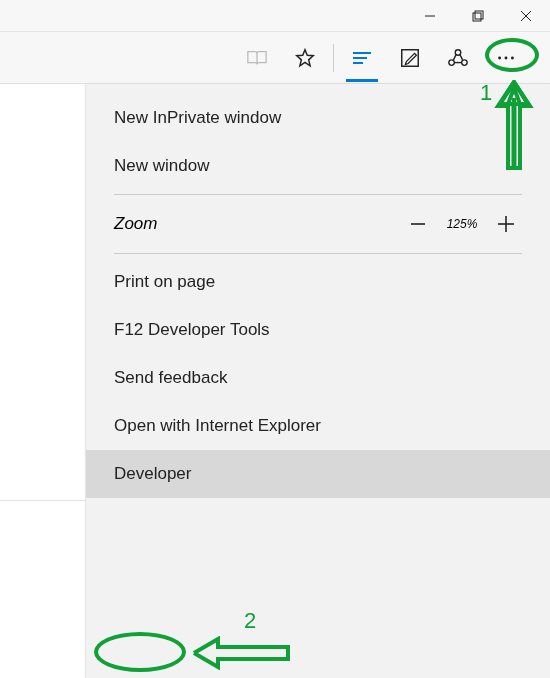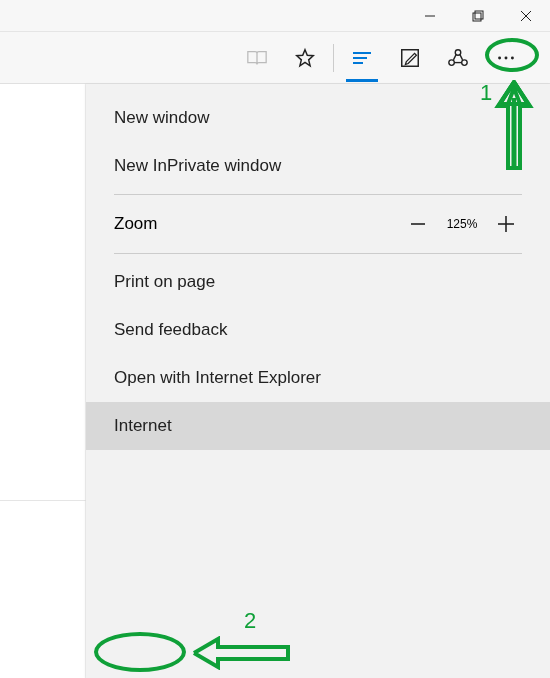--- a/index.html
+++ b/index.html
@@ -111,20 +111,21 @@
   }
   .menu-sep {
     margin: 4px 28px;
     border-top: 1px solid #ccc;
   }
   .zoom-row {
     display: flex;
     align-items: center;
     padding: 14px 28px;
     font-size: 17px;
+    font-style: italic;
   }
   .zoom-label { flex: 0 0 auto; }
   .zoom-spacer { flex: 1; }
   .zoom-btn {
     width: 32px;
     display: flex;
     justify-content: center;
     align-items: center;
   }
   .zoom-value {
@@ -251,24 +252,24 @@
       </svg>
   </div>
 </div>
 
 <div class="content-area">
   <div class="sidebar-shadow"></div>
   <div class="sidebar-line2"></div>
 
   <div class="menu">
     <div class="menu-item">
+      <span>New InPrivate window</span>
+    </div>
+    <div class="menu-item">
       <span>New window</span>
-    </div>
-    <div class="menu-item">
-      <span>New InPrivate window</span>
     </div>
     <div class="menu-sep"></div>
     <div class="zoom-row">
       <span class="zoom-label">Zoom</span>
       <span class="zoom-spacer"></span>
       <div class="zoom-btn">
         <svg width="20" height="20" viewBox="0 0 20 20">
             <line x1="3" y1="10" x2="17" y2="10" stroke="#222" stroke-width="1.6"></line>
           </svg>
       </div>
@@ -278,27 +279,30 @@
             <line x1="3" y1="11" x2="19" y2="11" stroke="#222" stroke-width="1.6"></line>
             <line x1="11" y1="3" x2="11" y2="19" stroke="#222" stroke-width="1.6"></line>
           </svg>
       </div>
     </div>
     <div class="menu-sep"></div>
     <div class="menu-item">
       <span>Print on page</span>
     </div>
     <div class="menu-item">
+      <span>F12 Developer Tools</span>
+    </div>
+    <div class="menu-item">
       <span>Send feedback</span>
     </div>
     <div class="menu-item">
       <span>Open with Internet Explorer</span>
     </div>
     <div class="menu-item hover">
-      <span>Internet</span>
+      <span>Developer</span>
     </div>
   </div>
 </div>
 
 <div class="ann-circle-1"></div>
 <div class="ann-label-1">1</div>
 <svg class="ann-arrow-1" width="40" height="90" viewBox="0 0 40 90">
   <path d="M20 88 L20 18 M20 2 L6 24 L14 24 L14 24 L20 8 L26 24 L34 24 Z" fill="none" stroke="#0fa038" stroke-width="4"></path>
   <path d="M20 2 L6 24 L34 24 Z" fill="none" stroke="#0fa038" stroke-width="4"></path>
   <line x1="20" y1="22" x2="20" y2="88" stroke="#0fa038" stroke-width="5"></line>

